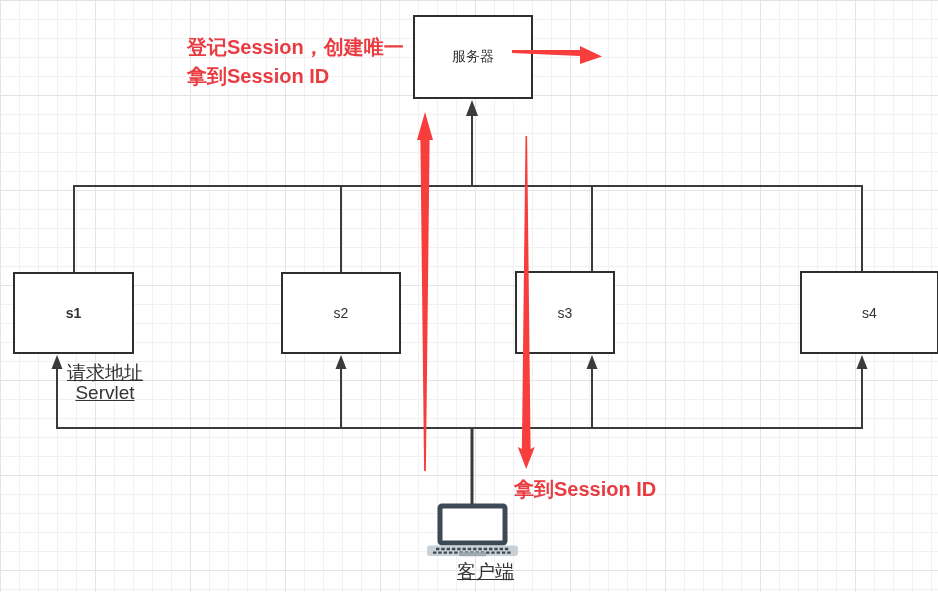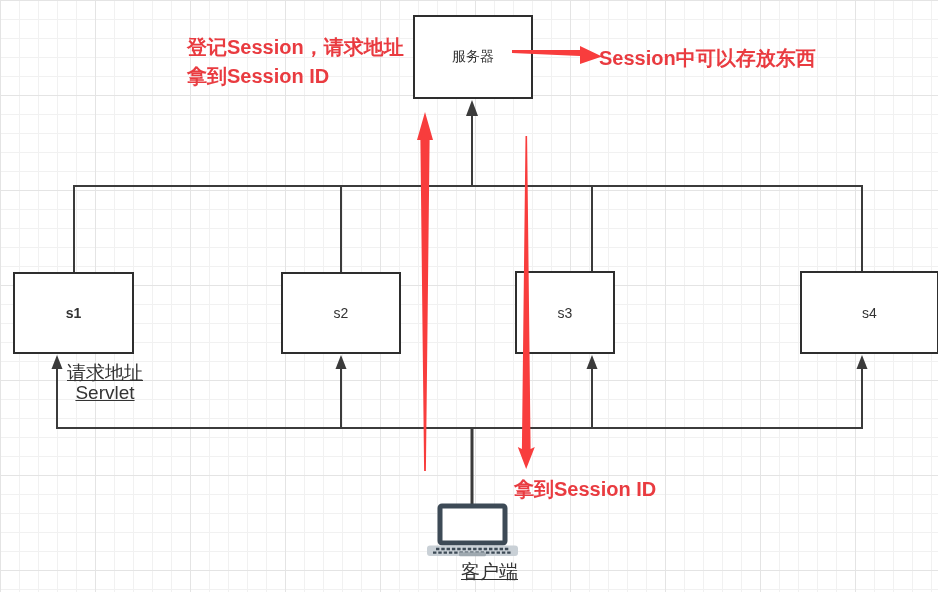--- a/index.html
+++ b/index.html
@@ -24,21 +24,21 @@
   .node-server { left:413px; top:15px;  width:120px; height:84px;text-align:right; }
   .node-s1     { left:13px;  top:272px; width:121px; height:82px;font-weight:bold; }
   .node-s2     { left:281px; top:272px; width:120px; height:82px; }
   .node-s3     { left:515px; top:271px; width:100px; height:83px; }
   .node-s4     { left:800px; top:271px; width:139px; height:83px; }
   .sublabel {
     position:absolute; z-index:2; color:#333; font-size:19px; line-height:20px;
     text-align:center; white-space:nowrap;text-decoration:underline;
   }
   .req-label    { left:60px;  top:363px; width:90px; }
-  .client-label { left:427px; top:562px; width:91px;text-align:right; }
+  .client-label { left:440px; top:562px; width:91px; }
   .note {
     position:absolute; z-index:3; color:#e93b40; font-weight:700;
     font-size:20px; line-height:29px; white-space:nowrap;
   }
   .note-register { left:187px; top:33px; }
   .note-store    { left:599px; top:46px; line-height:24px; }
   .note-obtain   { left:514px; top:477px; line-height:24px; }
 </style>
 </head>
 <body>
@@ -95,19 +95,18 @@
   </div>
   <div class="sublabel client-label">客户端</div>
 
   <svg class="layer red-layer" width="938" height="592" viewBox="0 0 938 592">
     <polygon points="425,112 433,140 429.6,140 425.9,471 424.1,471 420.4,140 417,140" stroke="none" fill="#f83d3d"></polygon>
     <polygon points="525.5,136 527.1,136 530.6,449 534.8,447 526.2,469 517.8,447 521.9,449" stroke="none" fill="#f83d3d"></polygon>
     <polygon points="512,50 580,50 580,46 602,56.5 580,64 580,56 512,53" stroke="none" fill="#f83d3d"></polygon>
   </svg>
 
   <div class="note note-register">
-    <div>登记Session，请求地址</div>
+    <div>登记Session，创建唯一</div>
     <div>拿到Session ID</div>
   </div>
-  <div class="note note-store">Session中可以存放东西</div>
   <div class="note note-obtain">拿到Session ID</div>
 
 </div>
 
 </body></html>

